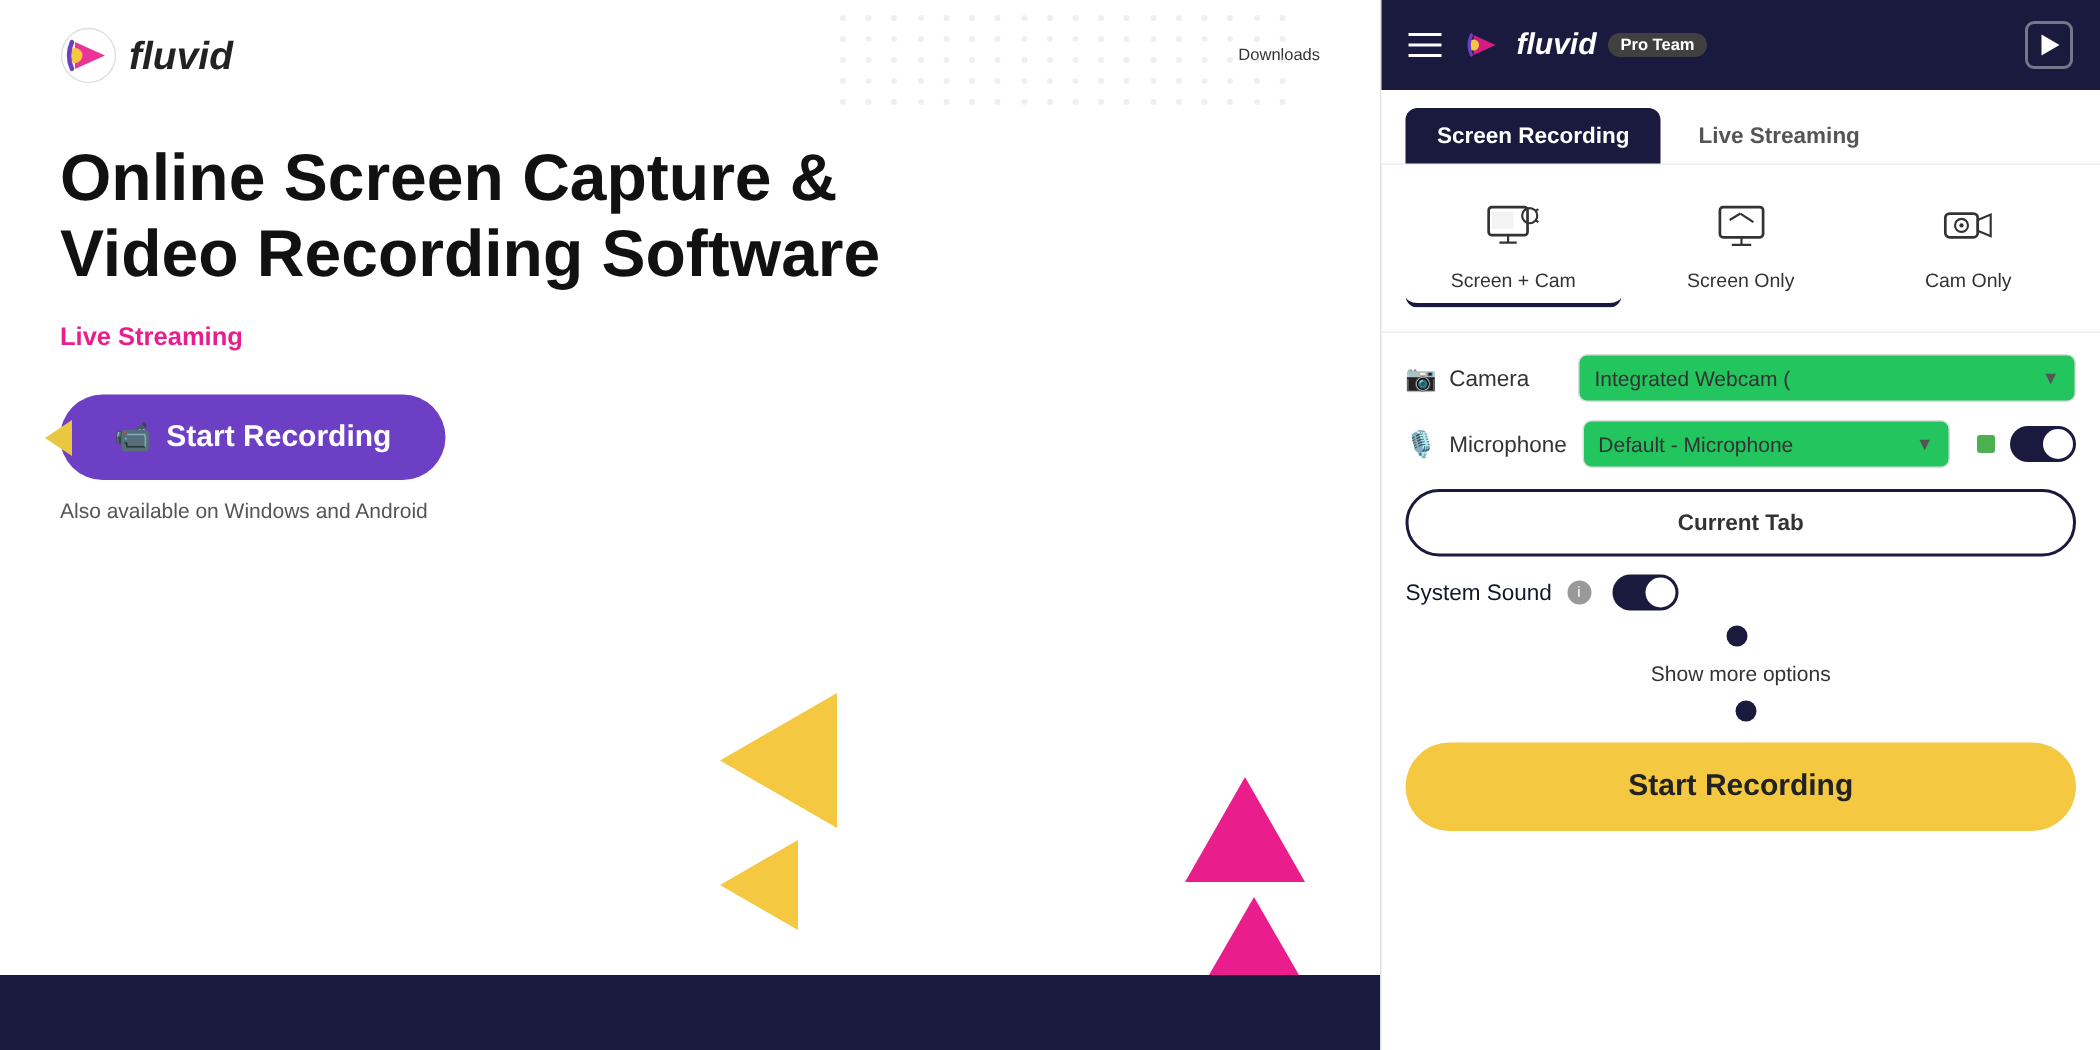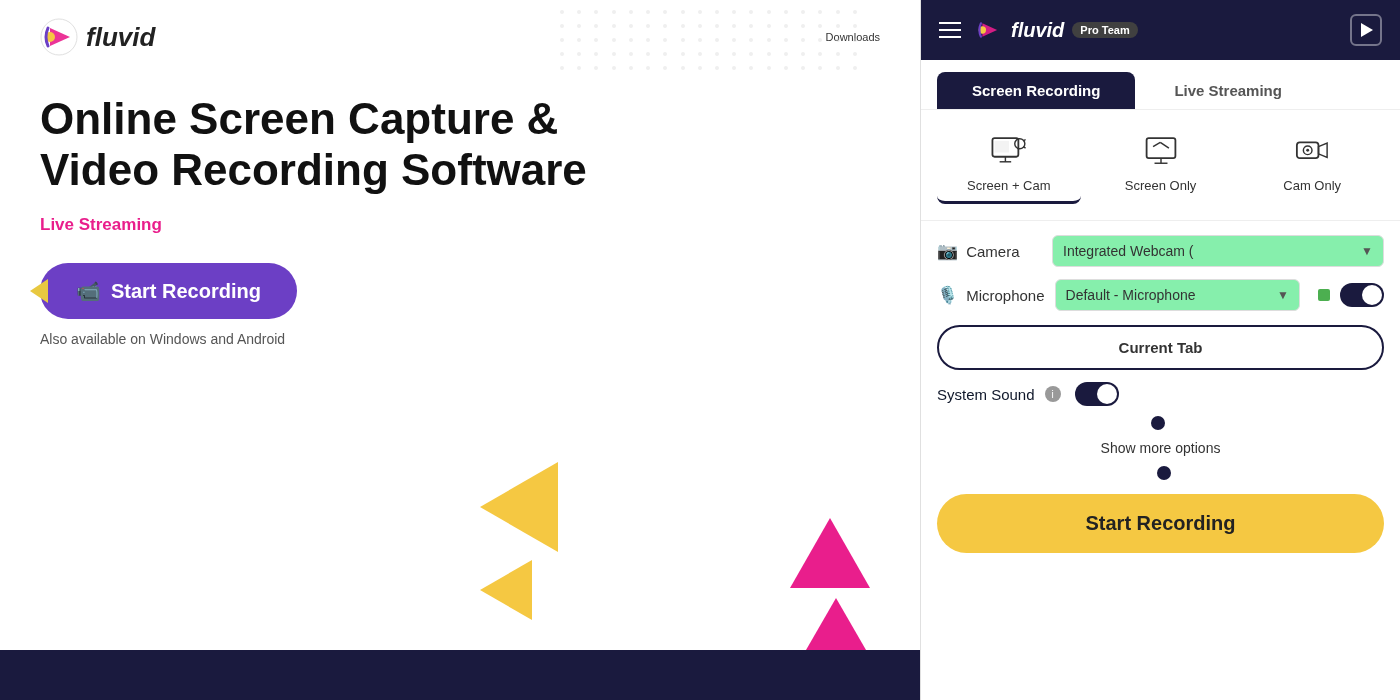--- a/index.html
+++ b/index.html
@@ -56,37 +56,37 @@
     .hamburger span { width: 22px; height: 2px; background: #fff; display: block; }
     .panel-logo { display: flex; align-items: center; gap: 8px; }
     .panel-logo-text { color: #fff; font-size: 20px; font-weight: 600; font-style: italic; }
     .pro-badge { background: #404040; color: #fff; font-size: 11px; font-weight: 700; padding: 2px 8px; border-radius: 10px; }
     .panel-header-right { margin-left: auto; }
     .video-icon { width: 32px; height: 32px; border: 2px solid rgba(255,255,255,0.4); border-radius: 6px; display: flex; align-items: center; justify-content: center; cursor: pointer; }
     .video-icon-inner { width: 0; height: 0; border-top: 7px solid transparent; border-bottom: 7px solid transparent; border-left: 12px solid #fff; margin-left: 2px; }
 
     
     .panel-tabs { display: flex; padding: 12px 16px 0; gap: 4px; background: #fff; border-bottom: 1px solid #eee; }
-    .tab { padding: 10px 35px; border-radius: 8px 8px 0 0; font-size: 15px; font-weight: 600; cursor: pointer; border: none; background: transparent; }
+    .tab { padding: 10px 21px; border-radius: 8px 8px 0 0; font-size: 15px; font-weight: 600; cursor: pointer; border: none; background: transparent; }
     .tab.active { background: #1a1a3e; color: #fff; }
     .tab.inactive { color: #555; }
 
     
     .mode-selector { display: flex; padding: 16px; gap: 8px; border-bottom: 1px solid #eee; }
     .mode-item { flex: 1; display: flex; flex-direction: column; align-items: center; gap: 6px; cursor: pointer; padding: 10px 6px 8px; border-radius: 8px; border: none; background: transparent; position: relative; }
     .mode-item.active { border-bottom: 3px solid #1a1a3e; }
     .mode-label { font-size: 13px; color: #333; font-weight: 500; }
     .mode-icon { font-size: 24px; color: #555; }
 
     
     .settings-area { padding: 14px 16px; display: flex; flex-direction: column; gap: 12px; }
     .setting-row { display: flex; align-items: center; gap: 10px; }
     .setting-label { font-size: 15px; color: #333; font-weight: 500; min-width: 105px; display: flex; align-items: center; gap: 8px; }
     .setting-icon { font-size: 17px; }
-    .setting-select { flex: 1; background: #86efac; border: 1px solid #ddd; border-radius: 6px; padding: 7px 10px; font-size: 14px; color: #333; cursor: pointer; display: flex; align-items: center; justify-content: space-between; }
+    .setting-select { flex: 1; background: #22c55e; border: 1px solid #ddd; border-radius: 6px; padding: 7px 10px; font-size: 14px; color: #333; cursor: pointer; display: flex; align-items: center; justify-content: space-between; }
     .select-arrow { color: #555; font-size: 12px; }
 
     
     .toggle { width: 44px; height: 24px; background: #1a1a3e; border-radius: 12px; position: relative; cursor: pointer; flex-shrink: 0; }
     .toggle-knob { width: 20px; height: 20px; background: #fff; border-radius: 50%; position: absolute; top: 2px; right: 2px; }
 
     
     .source-buttons { display: flex; padding: 0 16px 12px; gap: 10px; }
     .source-btn { flex: 1; padding: 12px; border-radius: 50px; font-size: 15px; font-weight: 600; cursor: pointer; border: 2px solid #1a1a3e; }
     .source-btn.active { background: #1a1a3e; color: #fff; border-color: #1a1a3e; }

